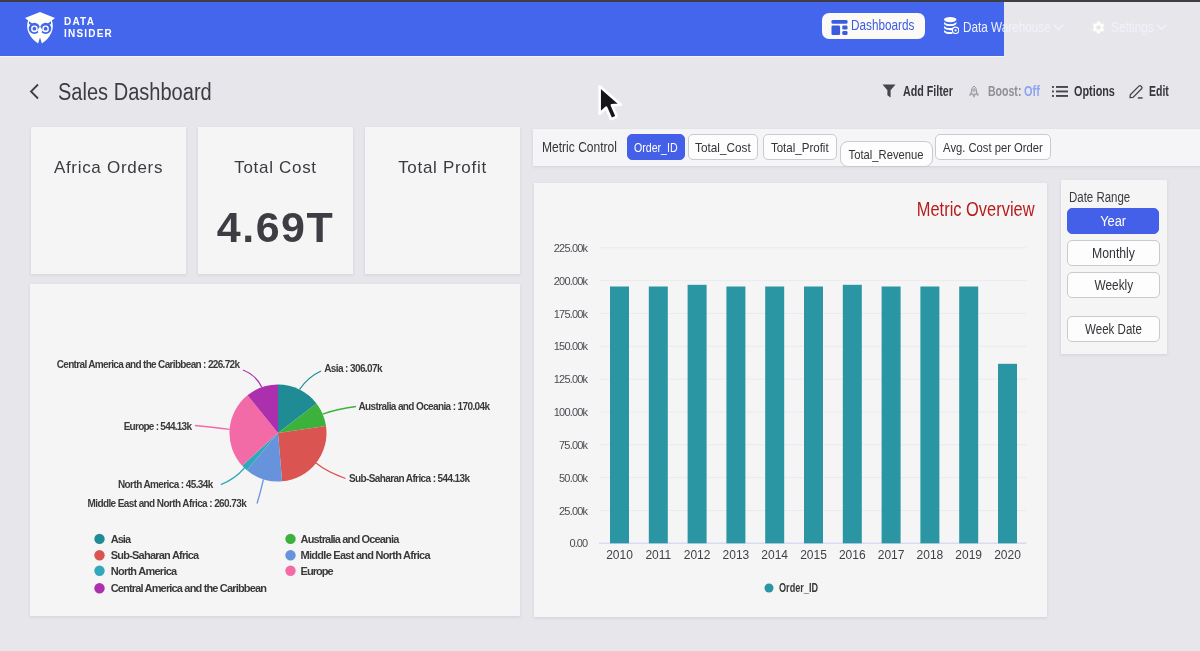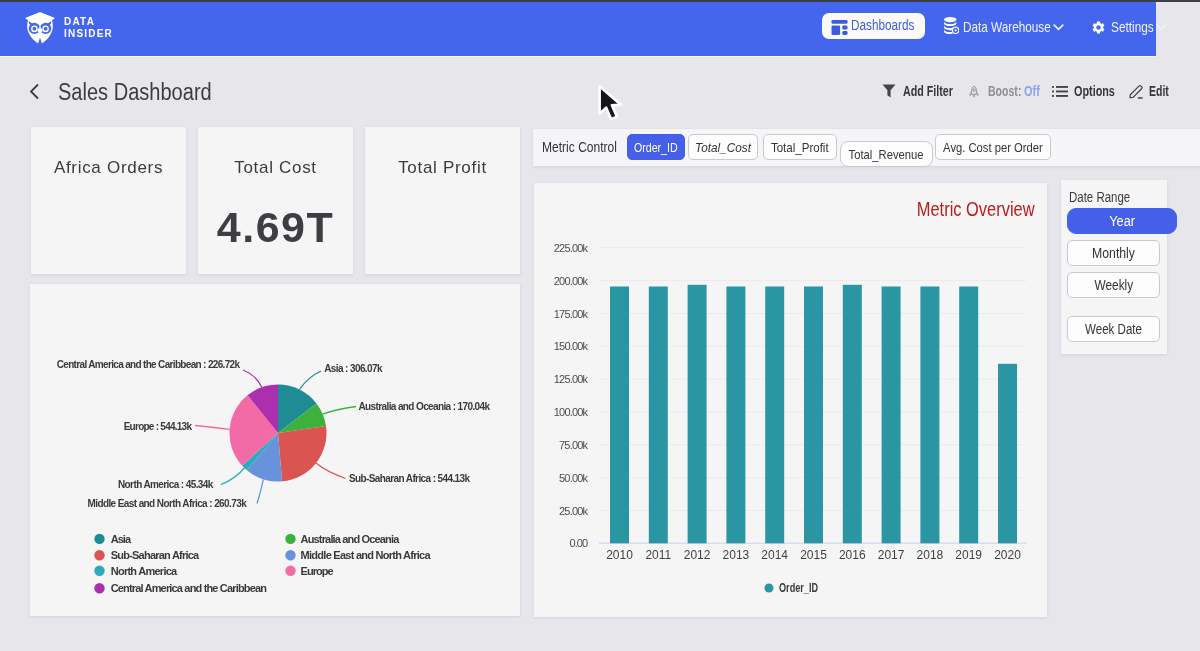--- a/index.html
+++ b/index.html
@@ -3,21 +3,21 @@
 <meta charset="utf-8">
 <style>
 * { margin:0; padding:0; box-sizing:border-box; }
 html,body { width:1200px; height:651px; overflow:hidden; }
 body { font-family:"Liberation Sans", sans-serif; background:#e7e6eb; position:relative; }
 .abs { position:absolute; }
 .card { position:absolute; background:#f6f5f6; box-shadow:0 1px 3px rgba(70,70,90,0.13); }
 .cx { display:inline-block; white-space:nowrap; transform-origin:left center; }
 .cxc { display:inline-block; white-space:nowrap; transform-origin:center center; }
 #topstrip { position:absolute; left:0; top:0; width:1200px; height:2px; background:#3e3e46; }
-#nav { position:absolute; left:0; top:2px; width:1156px; height:55px; background:#4366ec; border-bottom:1px solid #f7f7f9; }
+#nav { position:absolute; left:0; top:2px; width:1004px; height:55px; background:#4366ec; border-bottom:1px solid #f7f7f9; }
 #nav .brandtxt { position:absolute; left:64px; top:13.8px; color:#fff; font-size:10px; font-weight:bold; letter-spacing:1.2px; line-height:12px; }
 #dashbtn { position:absolute; left:822px; top:11px; width:103px; height:26px; background:#fbfaf7; border-radius:7px; }
 .hlabel { position:absolute; font-size:14.5px; font-weight:bold; color:#36363c; white-space:nowrap; }
 .kpi { position:absolute; top:127px; width:155px; height:147px; }
 .kpi .t { position:absolute; width:100%; text-align:center; top:31.8px; line-height:1; font-size:17px; letter-spacing:0.7px; color:#3a3a40; }
 .kpi .v { position:absolute; width:100%; text-align:center; top:79.4px; line-height:1; font-size:43px; font-weight:bold; color:#3d3d43; letter-spacing:1.5px; }
 .btn { position:absolute; height:26px; background:#fdfdfd; border:1px solid #c9c9cf; border-radius:5px; font-size:13.5px; color:#333338; display:flex; align-items:center; justify-content:center; }
 .btn.sel { background:#4560e8; border-color:#4560e8; color:#fff; }
 svg text { font-family:"Liberation Sans", sans-serif; }
 </style>
@@ -160,21 +160,21 @@
         <text x="80.7" y="308.2" textLength="156.3">Central America and the Caribbean</text>
     </g>
   </svg>
 </div>
 
 <div class="card" id="metricbar" style="left:533px; top:129px; width:684px; height:37px; background:#f5f4f6;padding-left:40px;">
   <span id="t_mc" class="cx abs" style="left:9px; top:10px; font-size:14px; color:#333338; transform:scaleX(0.8607);">Metric Control</span>
   <div class="btn sel" style="left:94px; top:5px; width:58px;">
       <span id="t_b1" class="cxc" style="transform:scaleX(0.7869);">Order_ID</span>
     </div>
-  <div class="btn" style="left:155px; top:5px; width:70px;font-style:italic;">
+  <div class="btn" style="left:155px; top:5px; width:70px;">
       <span id="t_b2" class="cxc" style="transform:scaleX(0.8715);">Total_Cost</span>
     </div>
   <div class="btn" style="left:230px; top:5px; width:74px;">
       <span id="t_b3" class="cxc" style="transform:scaleX(0.8542);">Total_Profit</span>
     </div>
   <div class="btn" style="left:307px; top:12px; width:93px;border-radius:8px;">
       <span id="t_b4" class="cxc" style="transform:scaleX(0.8326);">Total_Revenue</span>
     </div>
   <div class="btn" style="left:402px; top:5px; width:116px;">
       <span id="t_b5" class="cxc" style="transform:scaleX(0.8313);">Avg. Cost per Order</span>
@@ -234,21 +234,21 @@
       <text x="434.7" y="376.3">2019</text>
       <text x="473.5" y="376.3">2020</text>
     </g>
     <circle cx="235" cy="405" r="4.5" fill="#2b96a3"></circle>
     <text x="245" y="409" font-size="12" font-weight="bold" fill="#3a3a3a" textLength="39" lengthAdjust="spacingAndGlyphs">Order_ID</text>
   </svg>
 </div>
 
 <div class="card" id="datecard" style="left:1061px; top:180px; width:106px; height:174px;">
   <span id="t_dr" class="cx abs" style="left:8px; top:9px; font-size:14px; color:#3a3a40; font-weight:500; transform:scaleX(0.8191);">Date Range</span>
-  <div class="btn sel" style="left:6px; top:28px; width:110px; font-size:14px;border-radius:9px;">
+  <div class="btn sel" style="left:6px; top:28px; width:92px; font-size:14px;">
       <span id="t_d1" class="cxc" style="transform:scaleX(0.9188);">Year</span>
     </div>
   <div class="btn" style="left:6px; top:60px; width:93px; font-size:14px;">
       <span id="t_d2" class="cxc" style="transform:scaleX(0.8750);">Monthly</span>
     </div>
   <div class="btn" style="left:6px; top:92px; width:93px; font-size:14px;">
       <span id="t_d3" class="cxc" style="transform:scaleX(0.8433);">Weekly</span>
     </div>
   <div class="btn" style="left:6px; top:136px; width:93px; font-size:14px;">
       <span id="t_d4" class="cxc" style="transform:scaleX(0.8246);">Week Date</span>

